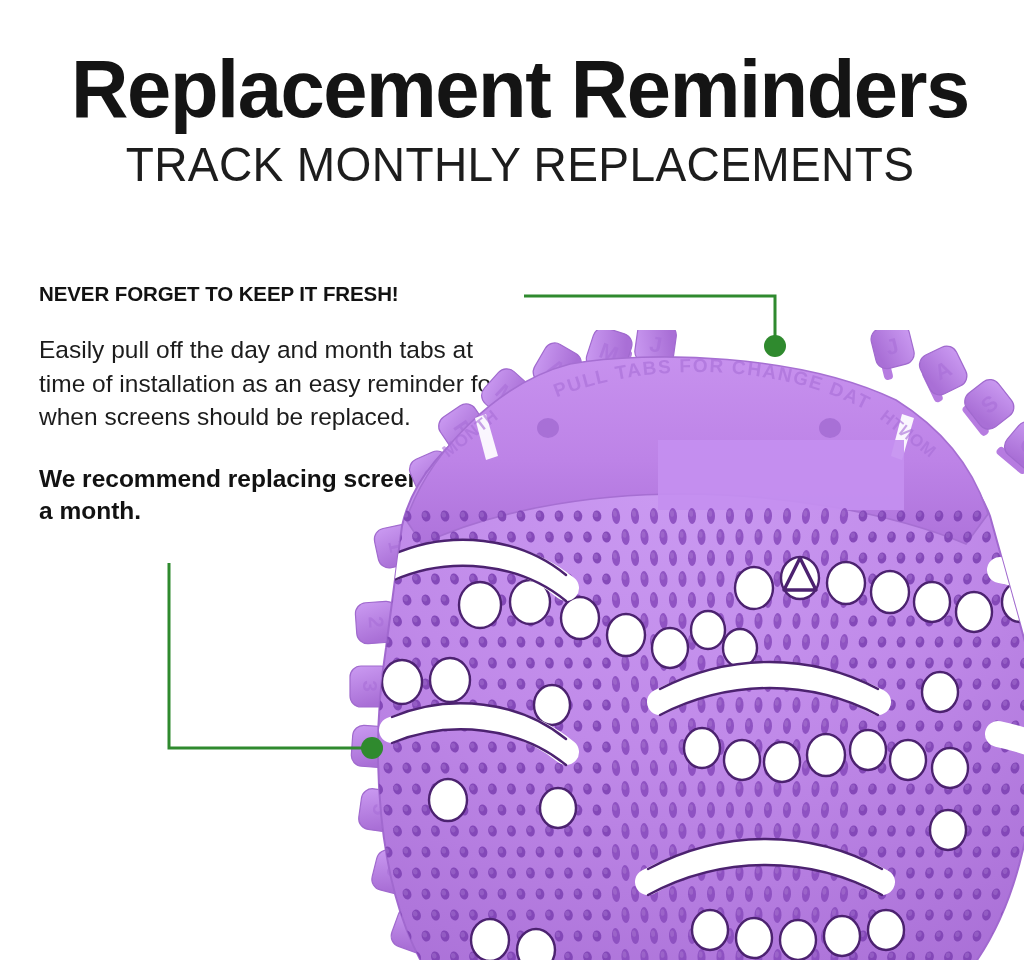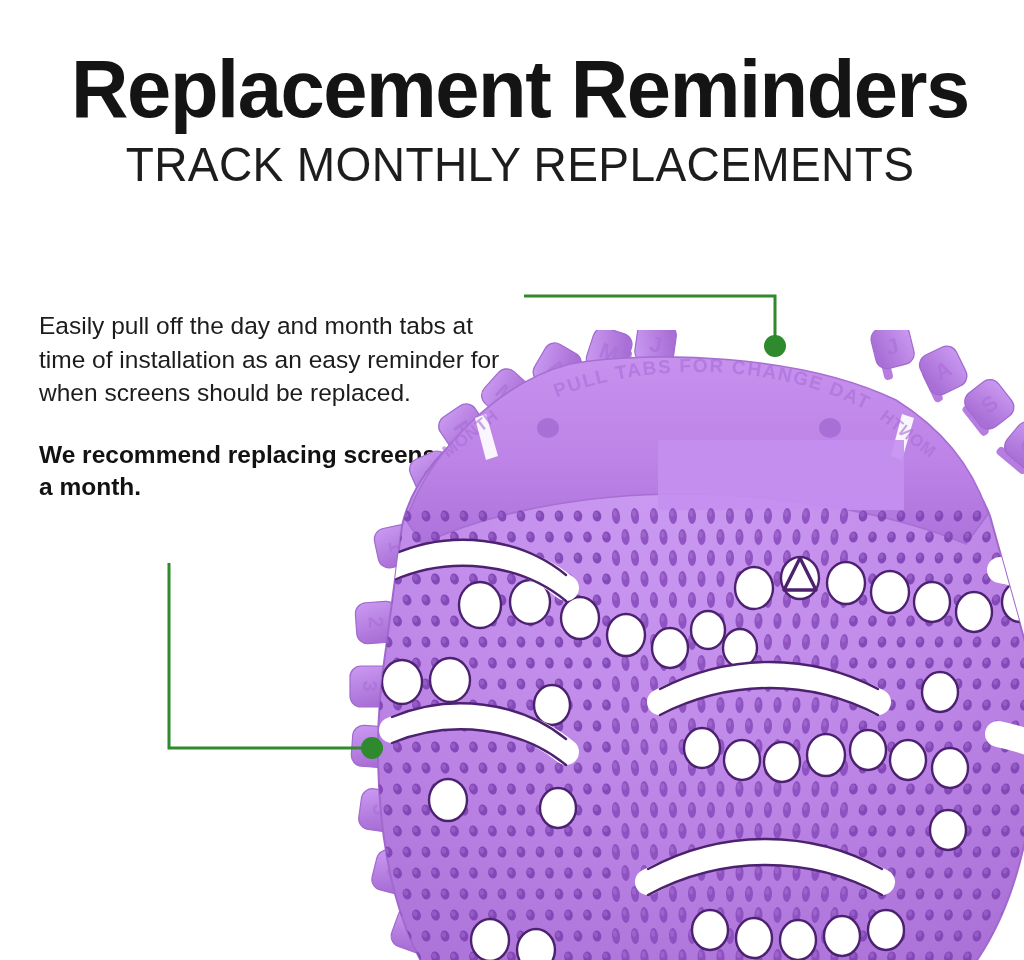--- a/index.html
+++ b/index.html
@@ -109,20 +109,21 @@
 <body>
 
 <div id="page">
 
   <div id="header-block">
     <div id="main-title">Replacement Reminders</div>
     <div id="sub-title">TRACK MONTHLY REPLACEMENTS</div>
   </div>
 
   <div id="copy-col">
+    <div id="callout-heading">NEVER FORGET TO KEEP IT FRESH!</div>
     <div id="body-paragraph">Easily pull off the day and month tabs at time of installation as an easy reminder for when screens should be replaced.</div>
     <div id="recommend-paragraph">We recommend replacing screens once a month.</div>
   </div>
 
   <div id="product-figure">
     <svg class="product-svg" viewBox="0 0 720 640" xmlns="http://www.w3.org/2000/svg">
       <defs>
 
         <radialGradient id="bodyGrad" cx="45%" cy="18%" r="95%">
           <stop offset="0%" stop-color="#cb9bf2"></stop>

